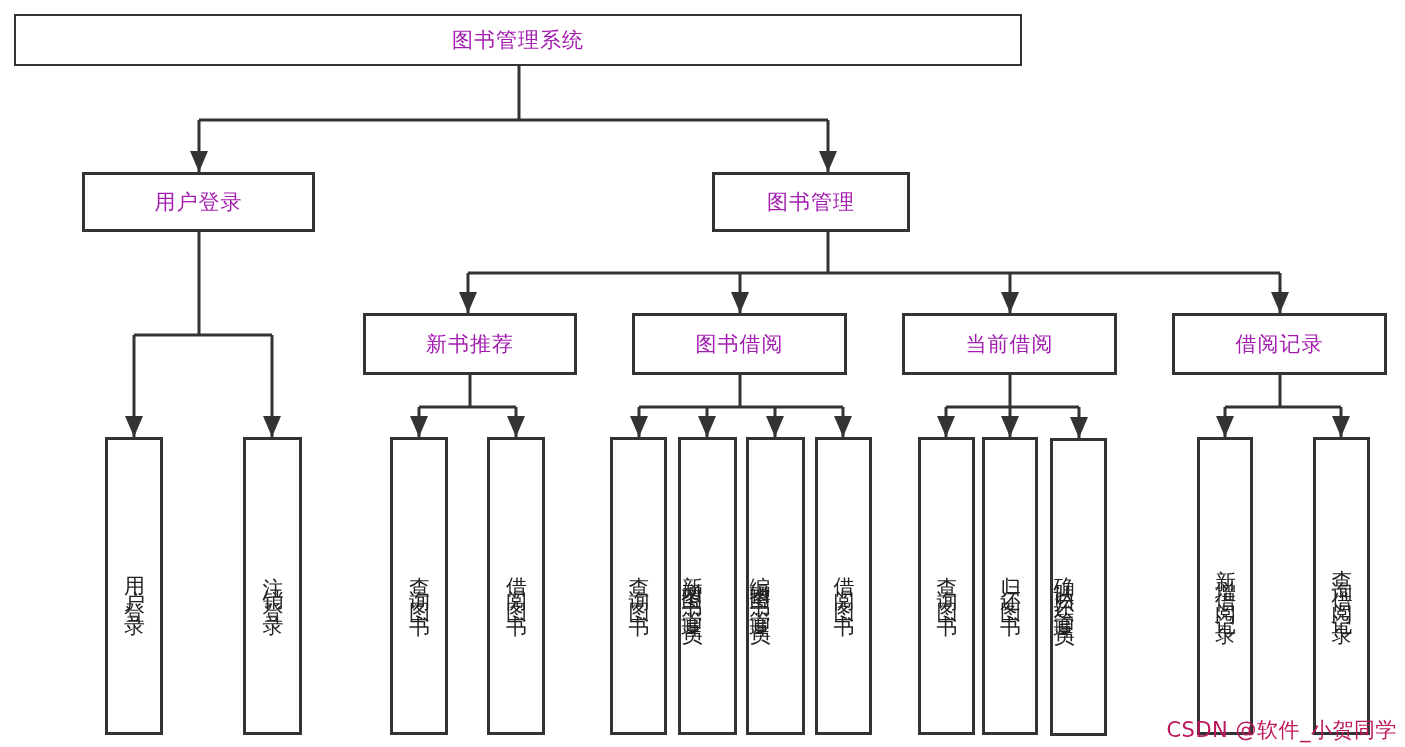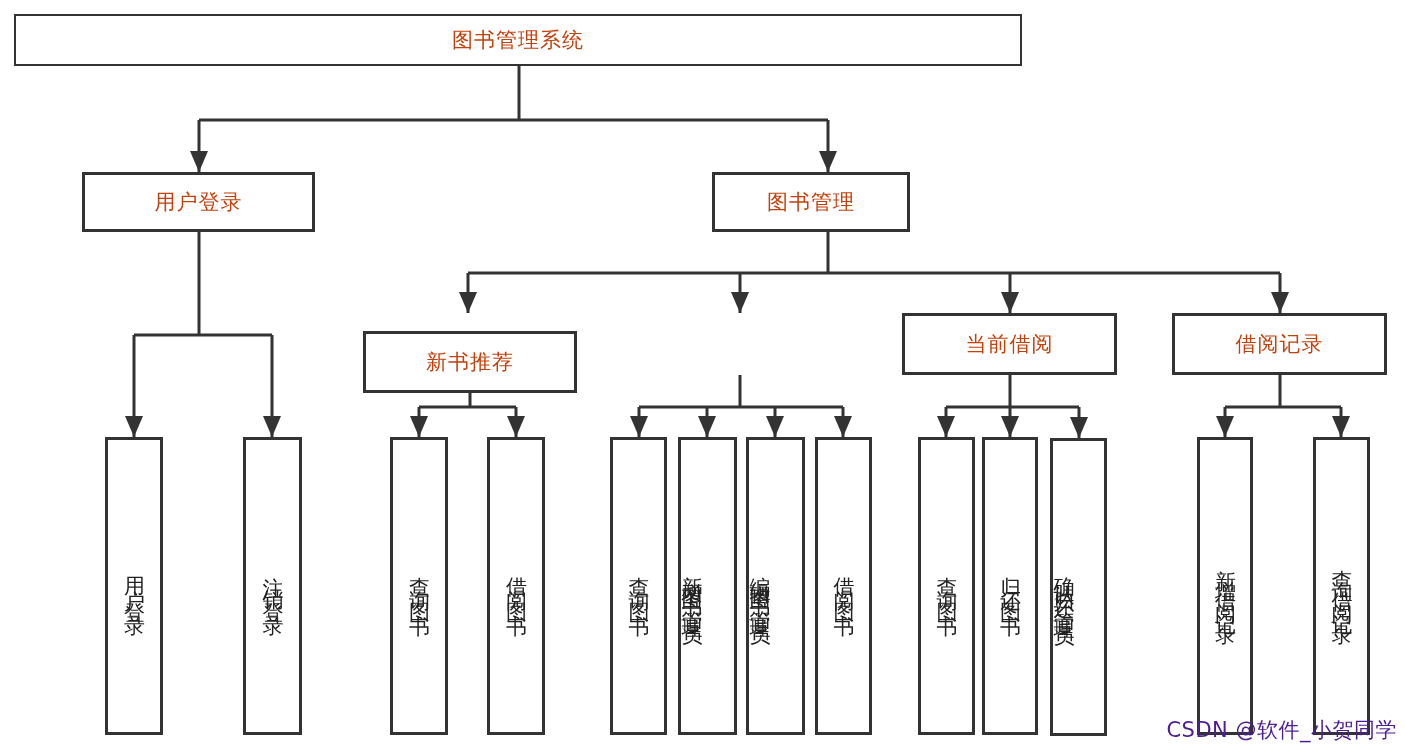--- a/index.html
+++ b/index.html
@@ -23,21 +23,21 @@
 
   
   .hnode {
     position: absolute;
     background: #ffffff;
     border: 3px solid #333333;
     display: flex;
     align-items: center;
     justify-content: center;
     font-size: 21px;
-    color: #c2410c;
+    color: #a21caf;
     letter-spacing: 1px;
     z-index: 2;
   }
   .hnode.root { border-width: 2px; }
 
   
   .vnode {
     position: absolute;
     top: 437px;
     height: 298px;
@@ -58,21 +58,21 @@
   .vnode.short > span { letter-spacing: 13px; }
   .vnode.med   > span { letter-spacing: 11px; }
   .vnode.long  { justify-content: flex-start; padding-top: 9px; }
   .vnode.long  > span { letter-spacing: 7px; }
 
   .watermark {
     position: absolute;
     right: 8px;
     bottom: 3px;
     font-size: 21px;
-    color: #4c1d95;
+    color: #be185d;
     letter-spacing: 0.5px;
     z-index: 5;
     white-space: nowrap;
   }
 </style>
 </head>
 <body>
 
 <div class="canvas">
 
@@ -142,22 +142,25 @@
     <span>图书管理系统</span>
   </div>
 
   <div class="hnode" style="left:82px;top:172px;width:233px;height:60px">
     <span>用户登录</span>
   </div>
   <div class="hnode" style="left:712px;top:172px;width:198px;height:60px">
     <span>图书管理</span>
   </div>
 
-  <div class="hnode" style="left:363px;top:331px;width:214px;height:62px">
+  <div class="hnode" style="left:363px;top:313px;width:214px;height:62px">
     <span>新书推荐</span>
+  </div>
+  <div class="hnode" style="left:632px;top:313px;width:215px;height:62px">
+    <span>图书借阅</span>
   </div>
   <div class="hnode" style="left:1172px;top:313px;width:215px;height:62px">
     <span>借阅记录</span>
   </div>
   <div class="hnode" style="left:902px;top:313px;width:215px;height:62px">
     <span>当前借阅</span>
   </div>
 
   <div class="vnode short" style="left:105px;width:58px">
     <span>用户登录</span>

